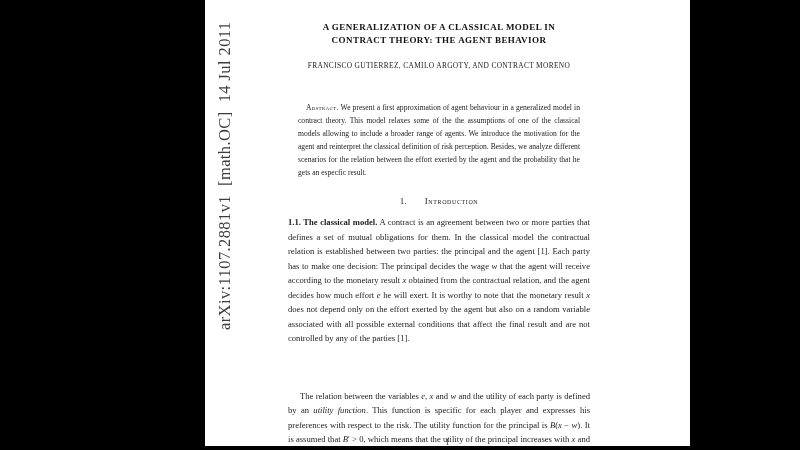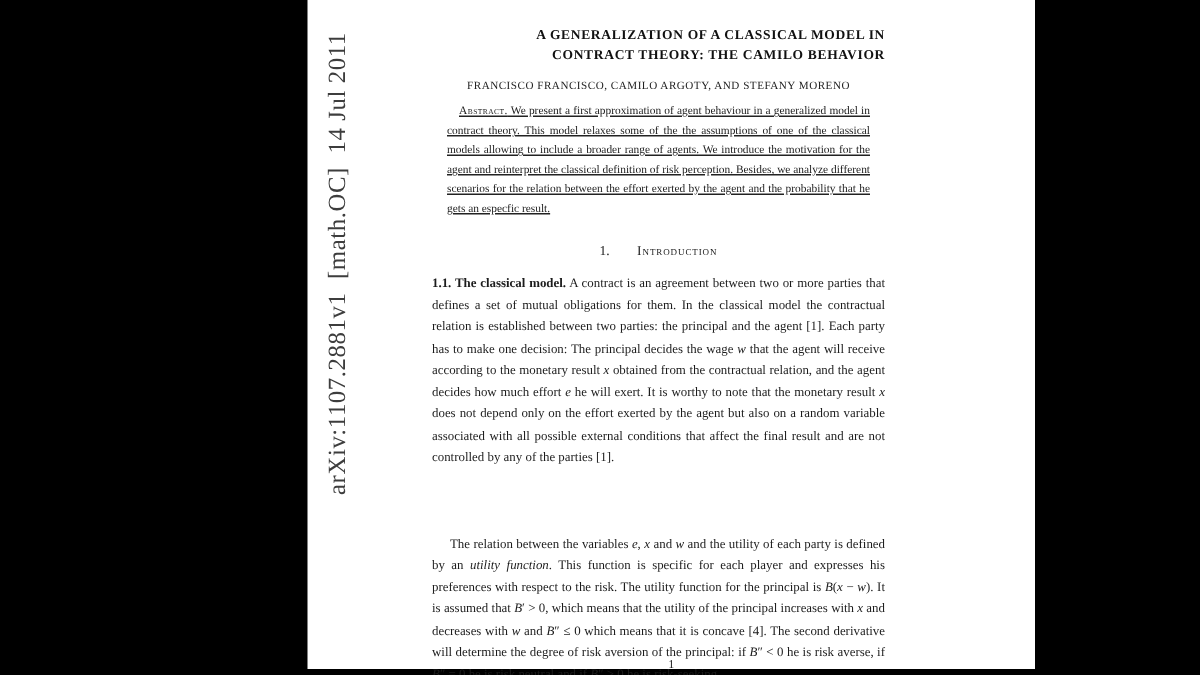--- a/index.html
+++ b/index.html
@@ -37,45 +37,44 @@
     font-size: 16.5px;
     letter-spacing: 0.4px;
     color: #3d3d3d;
     font-family: "Liberation Serif", serif;
   }
   .content {
     margin-left: 83px;
     width: 302px;
   }
   .title {
-    margin: 0;
-    padding-top: 17px;
-    text-align: right;
+    margin: 14px;
+    padding-top: 7px;
+    text-align: center;
     font-size: 9px;
     font-weight: 700;
     letter-spacing: 0.45px;
     line-height: 13px;
     color: #111;
   }
   .authors {
     margin: 9px 0 0 0;
     text-align: center;
     font-size: 7.4px;
     letter-spacing: 0.35px;
     color: #222;
   }
   .abstract {
-    margin: 6px auto 0 auto;
+    margin: 31px auto 0 auto;
     width: 282px;
     font-size: 7.6px;
     line-height: 13px;
     text-align: justify;
     text-indent: 8px;
     color: #222;
-    text-decoration: underline;
   }
   .abstract-label {
     font-variant: small-caps;
     letter-spacing: 0.3px;
   }
   .section-heading {
     margin: 17px 0 0 0;
     text-align: center;
     font-size: 9px;
     font-weight: 400;
@@ -117,24 +116,24 @@
 <div class="canvas">
 
   <div class="paper">
 
     <div class="arxiv-stamp">arXiv:1107.2881v1  [math.OC]  14 Jul 2011</div>
 
     <div class="content">
 
       <h1 class="title">
         <span>A GENERALIZATION OF A CLASSICAL MODEL IN</span><br>
-        <span>CONTRACT THEORY: THE CAMILO BEHAVIOR</span>
+        <span>CONTRACT THEORY: THE AGENT BEHAVIOR</span>
       </h1>
 
-      <p class="authors">FRANCISCO FRANCISCO, CAMILO ARGOTY, AND STEFANY MORENO</p>
+      <p class="authors">FRANCISCO GUTIERREZ, CAMILO ARGOTY, AND CONTRACT MORENO</p>
 
       <p class="abstract">
         <span class="abstract-label">Abstract.</span><span> We present a first approximation of agent behaviour in a generalized model in contract theory. This model relaxes some of the the assumptions of one of the classical models allowing to include a broader range of agents. We introduce the motivation for the agent and reinterpret the classical definition of risk perception. Besides, we analyze different scenarios for the relation between the effort exerted by the agent and the probability that he gets an especfic result.</span>
       </p>
 
       <h2 class="section-heading">
         <span>1.</span>
         <span class="section-title">Introduction</span>
       </h2>
 

